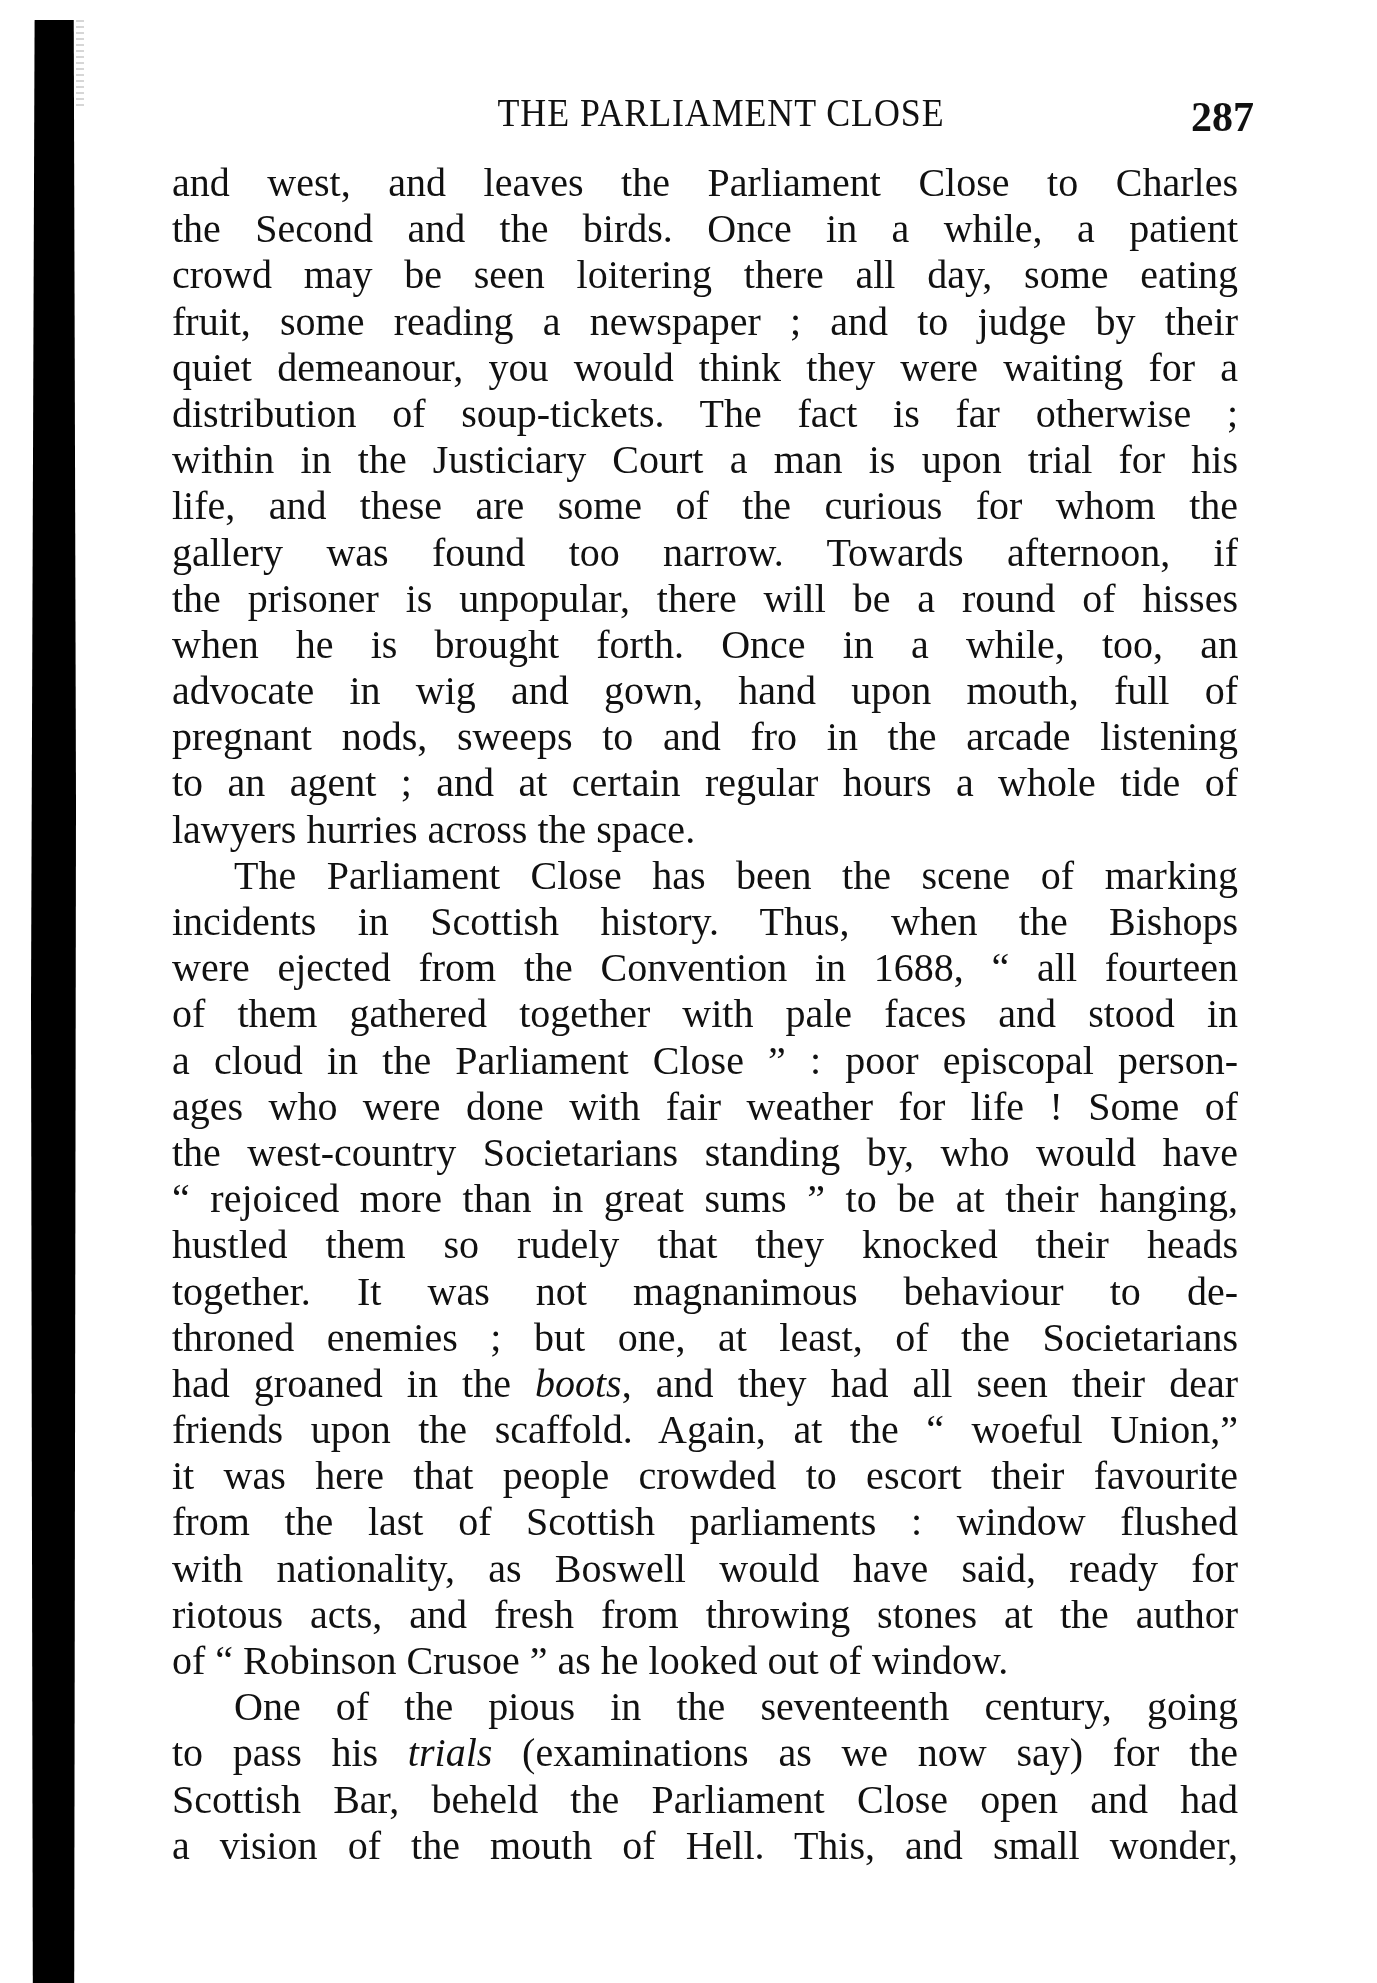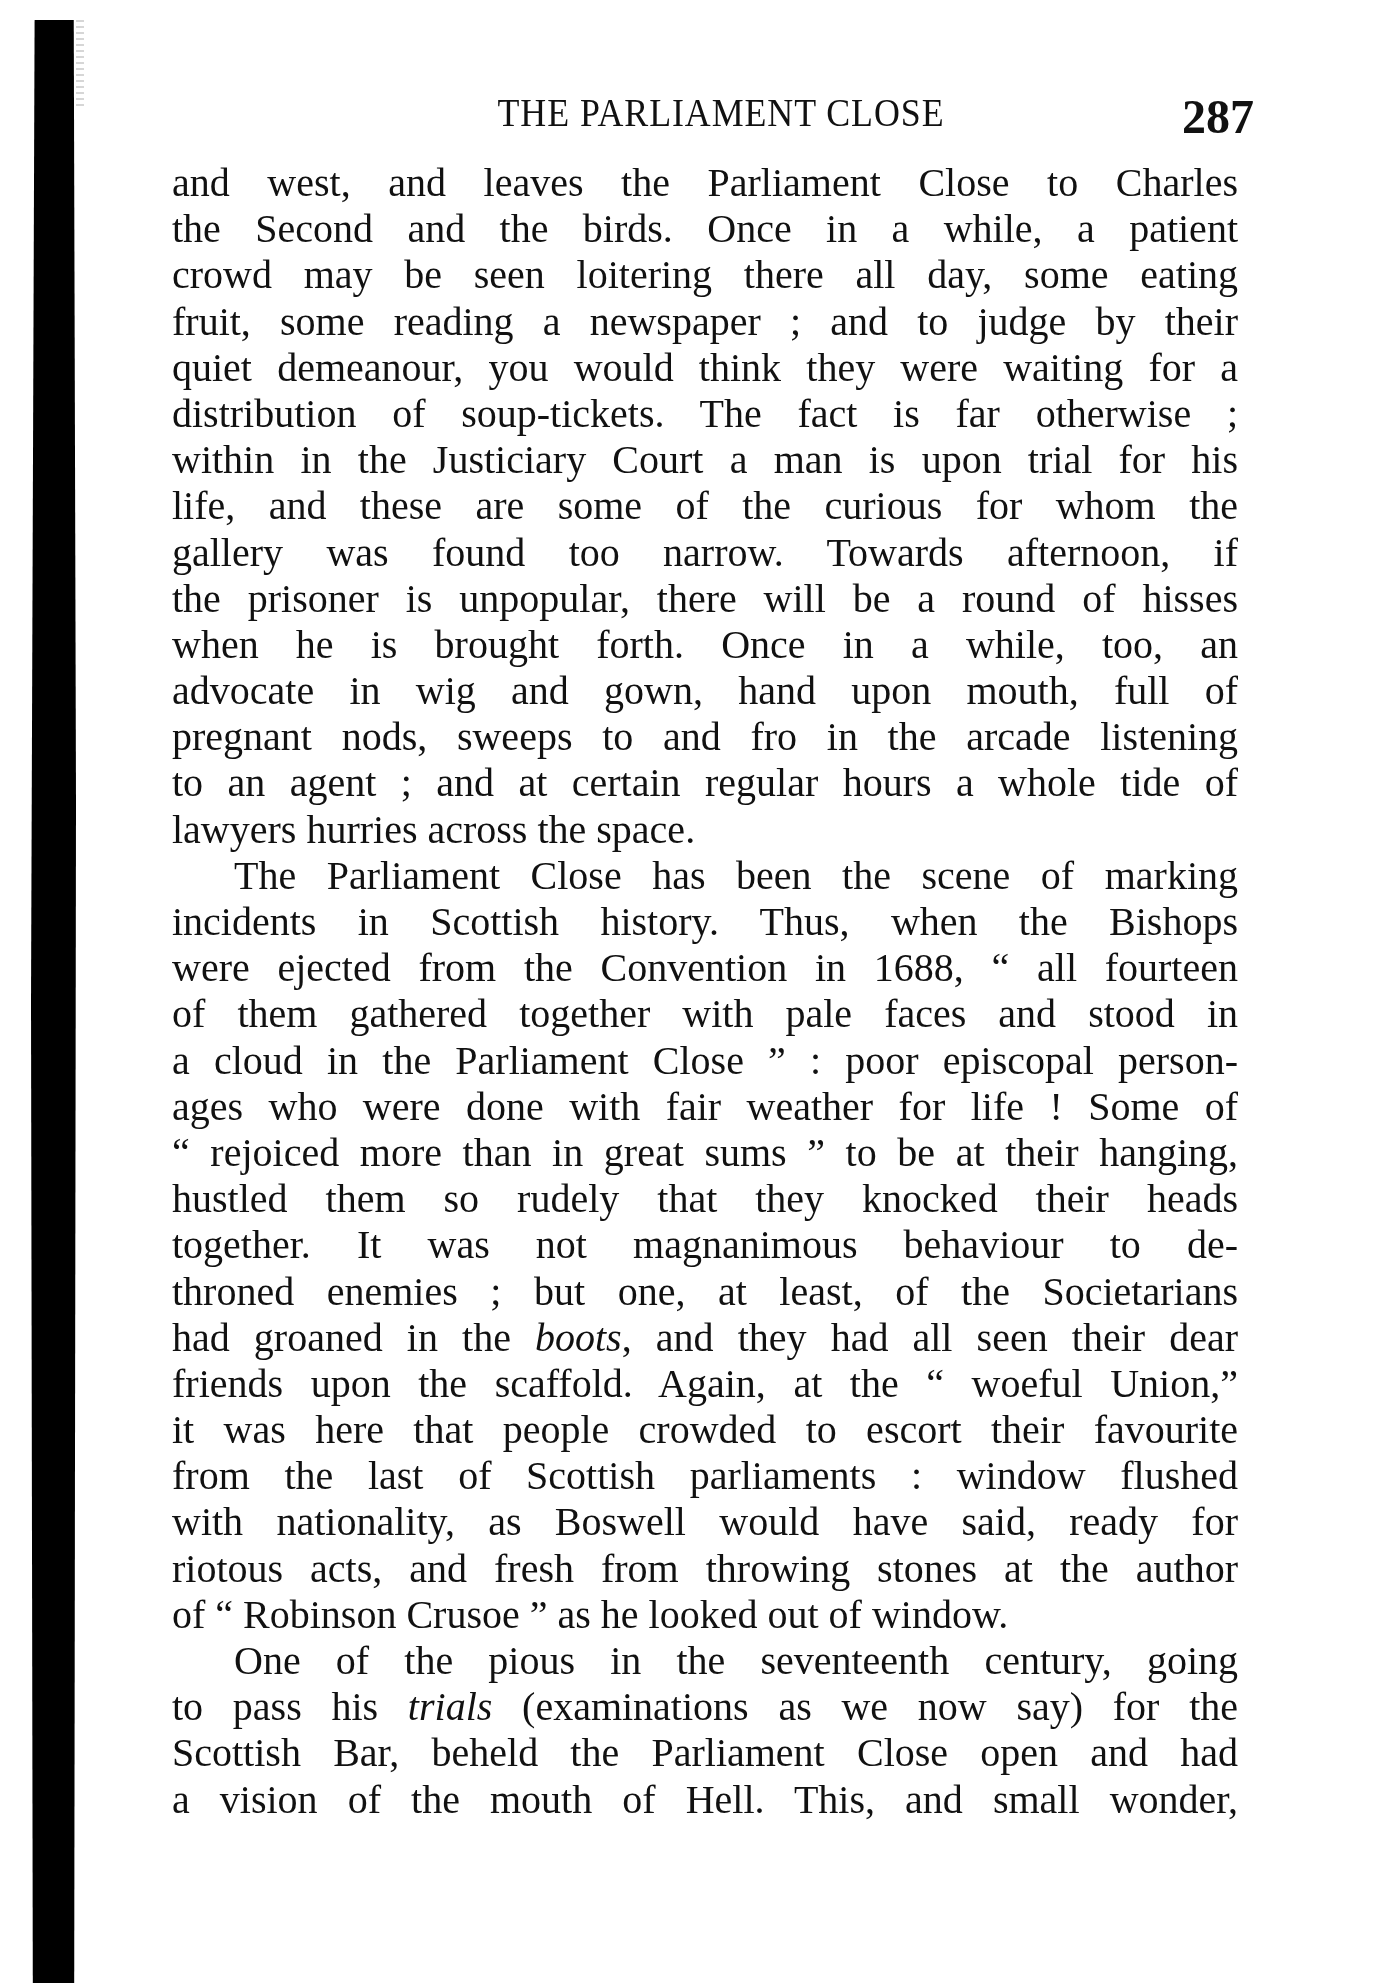--- a/index.html
+++ b/index.html
@@ -47,21 +47,21 @@
       text-align: center;
       font-size: 39px;
       letter-spacing: 1px;
       line-height: 50px;
       transform: scaleX(0.92);
     }
     .page-number {
       position: absolute;
       right: 0;
       top: 4px;
-      font-size: 48px;
+      font-size: 42px;
       font-weight: bold;
       line-height: 50px;
     }
     .body-text {
       position: absolute;
       top: 160px;
       left: 172px;
       width: 1066px;
     }
     .line {
@@ -113,20 +113,21 @@
       <span class="line">to an agent ; and at certain regular hours a whole tide of</span>
       <span class="line last">lawyers hurries across the space.</span>
     </div>
     <div>
       <span class="line indent">The Parliament Close has been the scene of marking</span>
       <span class="line">incidents in Scottish history.  Thus, when the Bishops</span>
       <span class="line">were ejected from the Convention in 1688, “ all fourteen</span>
       <span class="line">of them gathered together with pale faces and stood in</span>
       <span class="line">a cloud in the Parliament Close ” :  poor episcopal person-</span>
       <span class="line">ages who were done with fair weather for life !  Some of</span>
+      <span class="line">the west-country Societarians standing by, who would have</span>
       <span class="line">“ rejoiced more than in great sums ” to be at their hanging,</span>
       <span class="line">hustled them so rudely that they knocked their heads</span>
       <span class="line">together.  It was not magnanimous behaviour to de-</span>
       <span class="line">throned enemies ;  but one, at least, of the Societarians</span>
       <span class="line"><span>had groaned in the </span><em>boots</em><span>, and they had all seen their dear</span></span>
       <span class="line">friends upon the scaffold.  Again, at the “ woeful Union,”</span>
       <span class="line">it was here that people crowded to escort their favourite</span>
       <span class="line">from the last of Scottish parliaments :  window flushed</span>
       <span class="line">with nationality, as Boswell would have said, ready for</span>
       <span class="line">riotous acts, and fresh from throwing stones at the author</span>

